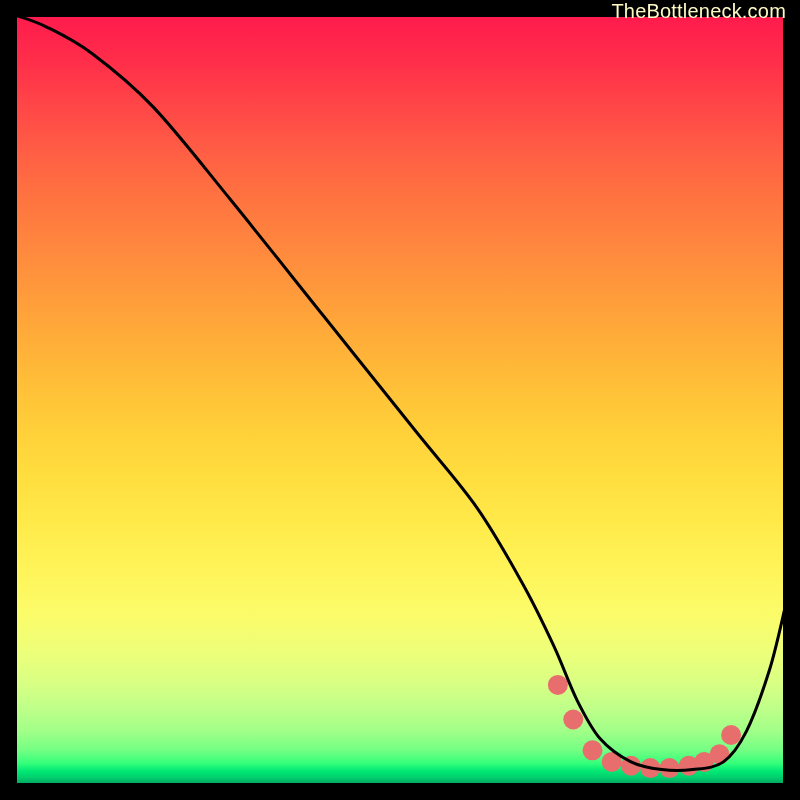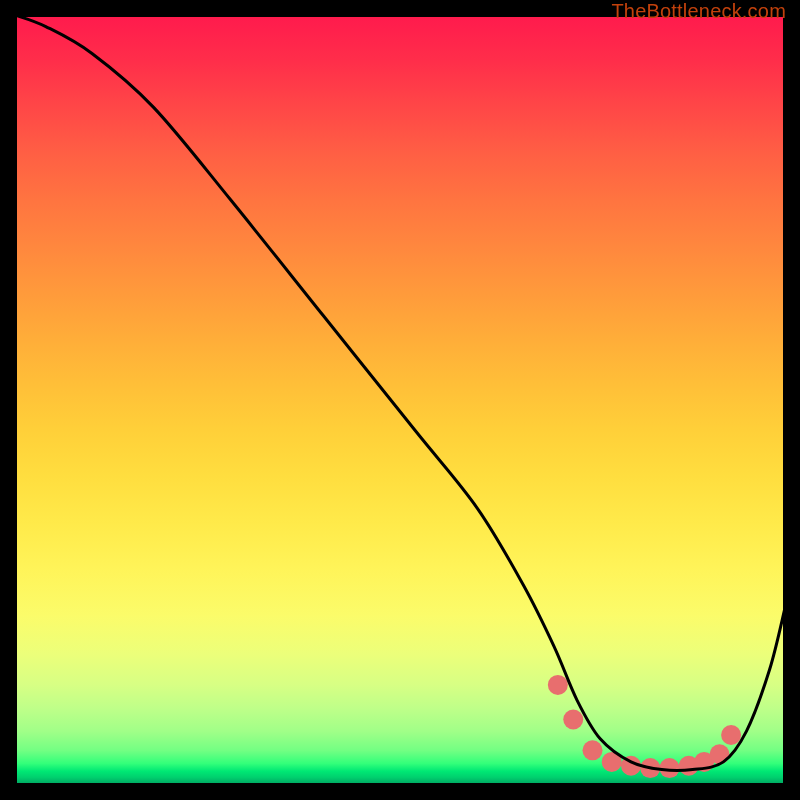--- a/index.html
+++ b/index.html
@@ -67,21 +67,21 @@
     width: 770px;
     height: 770px;
     pointer-events: none;
   }
   .attribution {
     position: absolute;
     top: 0px;
     right: 14px;
     font-size: 20px;
     font-weight: 500;
-    color: #c2410c;
+    color: #fef9c3;
     letter-spacing: 0.2px;
     margin-left: 25px;
   }
 </style>
 </head>
 <body>
 
 <div class="stage">
 
   <div class="plot"></div>

